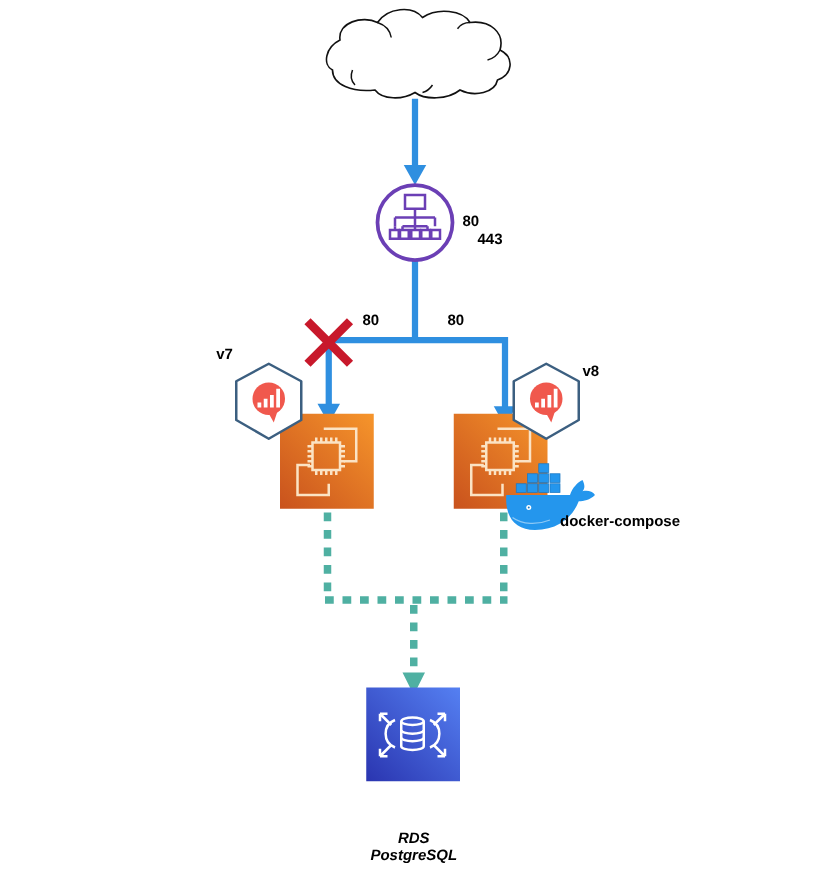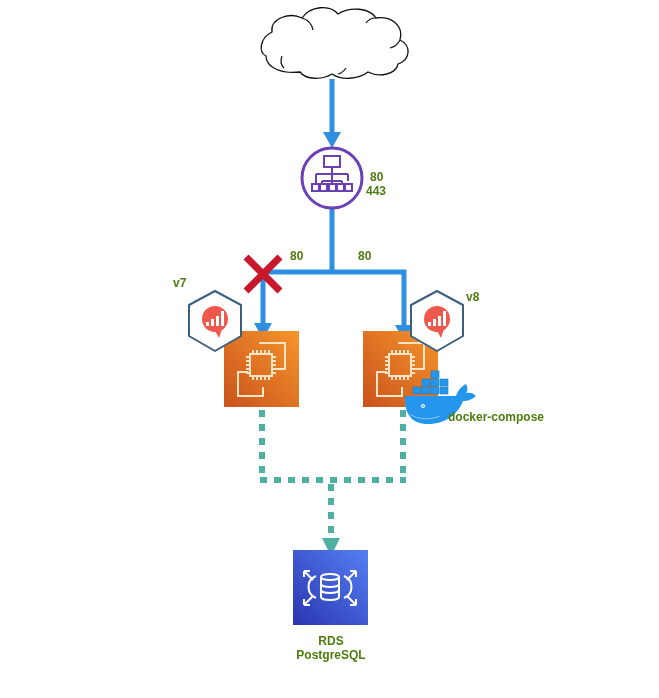--- a/index.html
+++ b/index.html
@@ -1,18 +1,18 @@
 <!DOCTYPE html>
 <html><head>
   <meta charset="utf-8">
   <style>
     html, body { margin:0; padding:0; background:#ffffff; }
     body { width:659px; height:698px; position:relative; overflow:hidden; font-family:"Liberation Sans", sans-serif; }
     #canvas { position:absolute; left:0; top:0; }
-    .lbl { position:absolute; font-family:"Liberation Sans", sans-serif; font-weight:bold; font-size:12px; color:#4d7c0f; line-height:14px; }
+    .lbl { position:absolute; font-family:"Liberation Sans", sans-serif; font-weight:bold; font-size:12px; color:#000000; line-height:14px; }
     .center { text-align:center; }
   </style>
 </head>
 <body>
 
 <svg id="canvas" width="659" height="698" viewBox="0 0 659 698" xmlns="http://www.w3.org/2000/svg">
   <defs>
     <linearGradient id="ec2grad" x1="0" y1="1" x2="1" y2="0">
       <stop offset="0" stop-color="#c9521d"></stop>
       <stop offset="1" stop-color="#f6952b"></stop>
@@ -151,26 +151,26 @@
       <path d="M344,576 C354,580 354,594 344,598"></path>
       <path d="M304,571 l9,9 M304,571 v6 M304,571 h6"></path>
       <path d="M356,571 l-9,9 M356,571 v6 M356,571 h-6"></path>
       <path d="M304,605 l9,-9 M304,605 v-6 M304,605 h6"></path>
       <path d="M356,605 l-9,-9 M356,605 v-6 M356,605 h-6"></path>
     </g>
   </g>
 </svg>
 
 <div class="lbl" style="left:370px; top:170px;">80</div>
-<div class="lbl" style="left:366px; top:184px;">443</div>
+<div class="lbl" style="left:382px; top:184px;">443</div>
 
 <div class="lbl" style="left:290px; top:249px;">80</div>
 <div class="lbl" style="left:358px; top:249px;">80</div>
 
 <div class="lbl" style="left:173px; top:276px;">v7</div>
 <div class="lbl" style="left:466px; top:290px;text-align:right;">v8</div>
 
 <div class="lbl" style="left:448px; top:410px;">docker-compose</div>
 
-<div class="lbl center" style="left:281px; top:634px; width:100px;">
+<div class="lbl center" style="left:281px; top:663px; width:100px;font-style:italic;">
   <div>RDS</div>
   <div>PostgreSQL</div>
 </div>
 
 </body></html>

